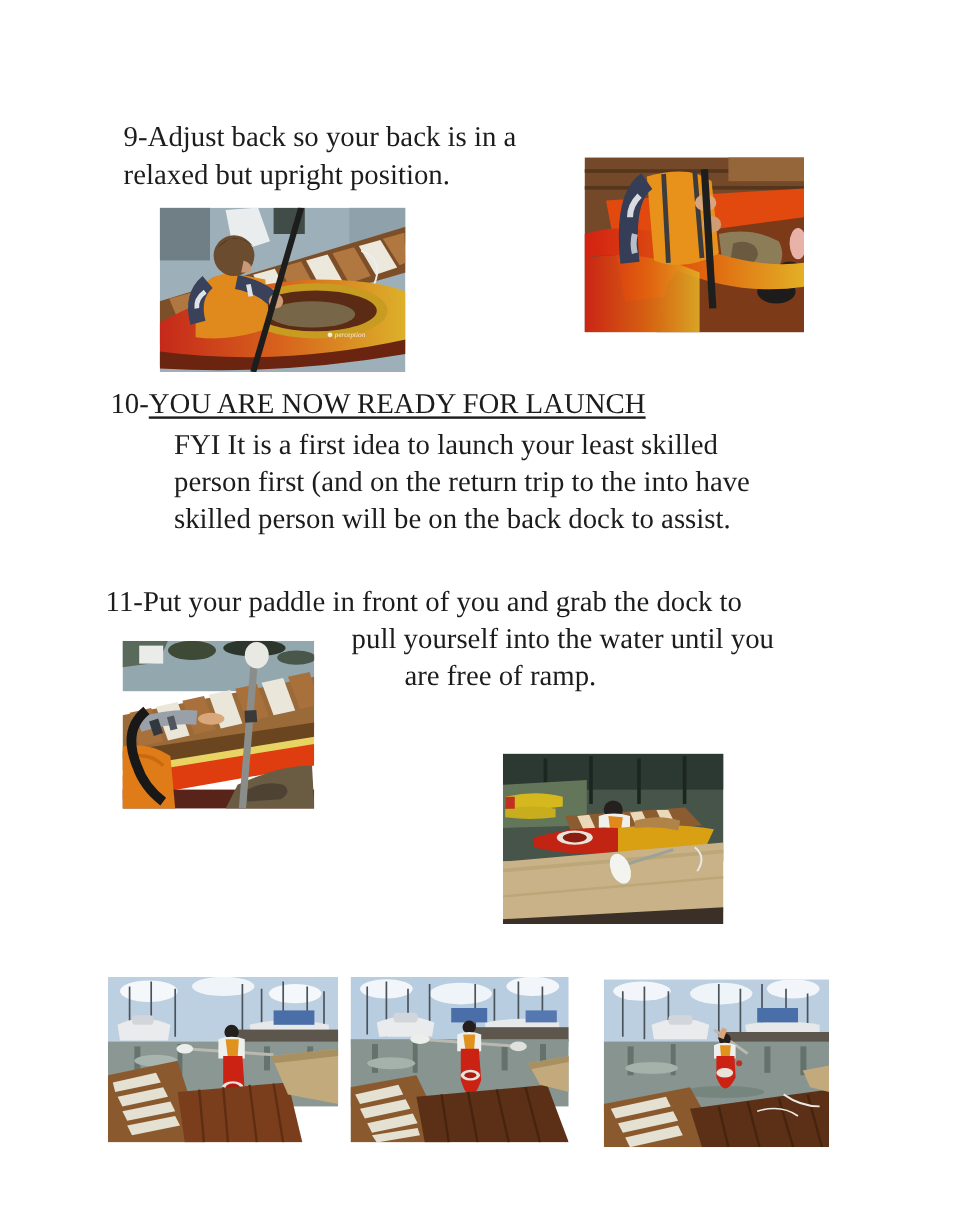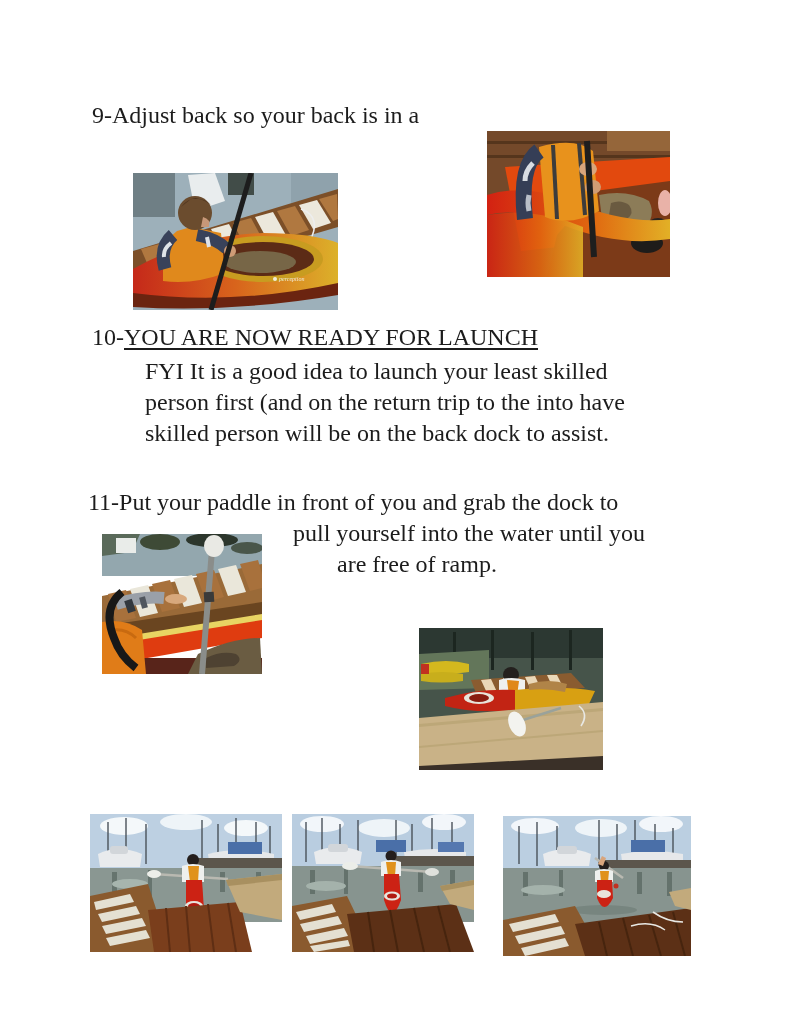--- a/index.html
+++ b/index.html
@@ -12,22 +12,23 @@
   .txt{position:absolute;font-size:24px;line-height:31px;white-space:nowrap;}
   .u{text-decoration:underline;text-underline-offset:3px;}
   .photo{position:absolute;overflow:hidden;}
   .photo svg{display:block;width:100%;height:100%;}
 </style>
 </head>
 <body>
 
 <div class="page">
 
-  <div class="txt" style="left:92px;top:100px;">
+  <div class="txt" style="left:103px;top:100px;">
     <div>9-Adjust back so your back is in a</div>
+    <div>relaxed but upright position.</div>
   </div>
 
   <div class="photo" style="left:133px;top:173px;width:205px;height:137px;">
     <svg viewBox="0 0 205 137" preserveAspectRatio="none">
       <defs>
         <linearGradient id="k1" x1="0" y1="0" x2="1" y2="0">
           <stop offset="0" stop-color="#c5291a"></stop>
             <stop offset="0.5" stop-color="#d8641c"></stop>
             <stop offset="1" stop-color="#dcb12a"></stop>
         </linearGradient>
@@ -100,21 +101,21 @@
       <ellipse cx="106" cy="56" rx="8" ry="7" fill="#d09c74"></ellipse>
       <line x1="100" y1="10" x2="107" y2="126" stroke="#1e1e1e" stroke-width="6"></line>
     </svg>
   </div>
 
   <div class="txt" style="left:92px;top:322px;">
     <span>10-</span><span class="u">YOU ARE NOW READY FOR LAUNCH</span>
   </div>
 
   <div class="txt" style="left:145px;top:356px;">
-    <div>FYI It is a good idea to launch your least skilled</div>
+    <div>FYI It is a first idea to launch your least skilled</div>
     <div>person first (and on the return trip to the into have</div>
     <div>skilled person will be on the back dock to assist.</div>
   </div>
 
   <div class="txt" style="left:88px;top:487px;">11-Put your paddle in front of you and grab the dock to</div>
   <div class="txt" style="left:293px;top:518px;text-align:right;">pull yourself into the water until you</div>
   <div class="txt" style="left:293px;top:549px;margin-left:44px;">are free of ramp.</div>
 
   <div class="photo" style="left:102px;top:534px;width:160px;height:140px;">
     <svg viewBox="0 0 160 140" preserveAspectRatio="none">

